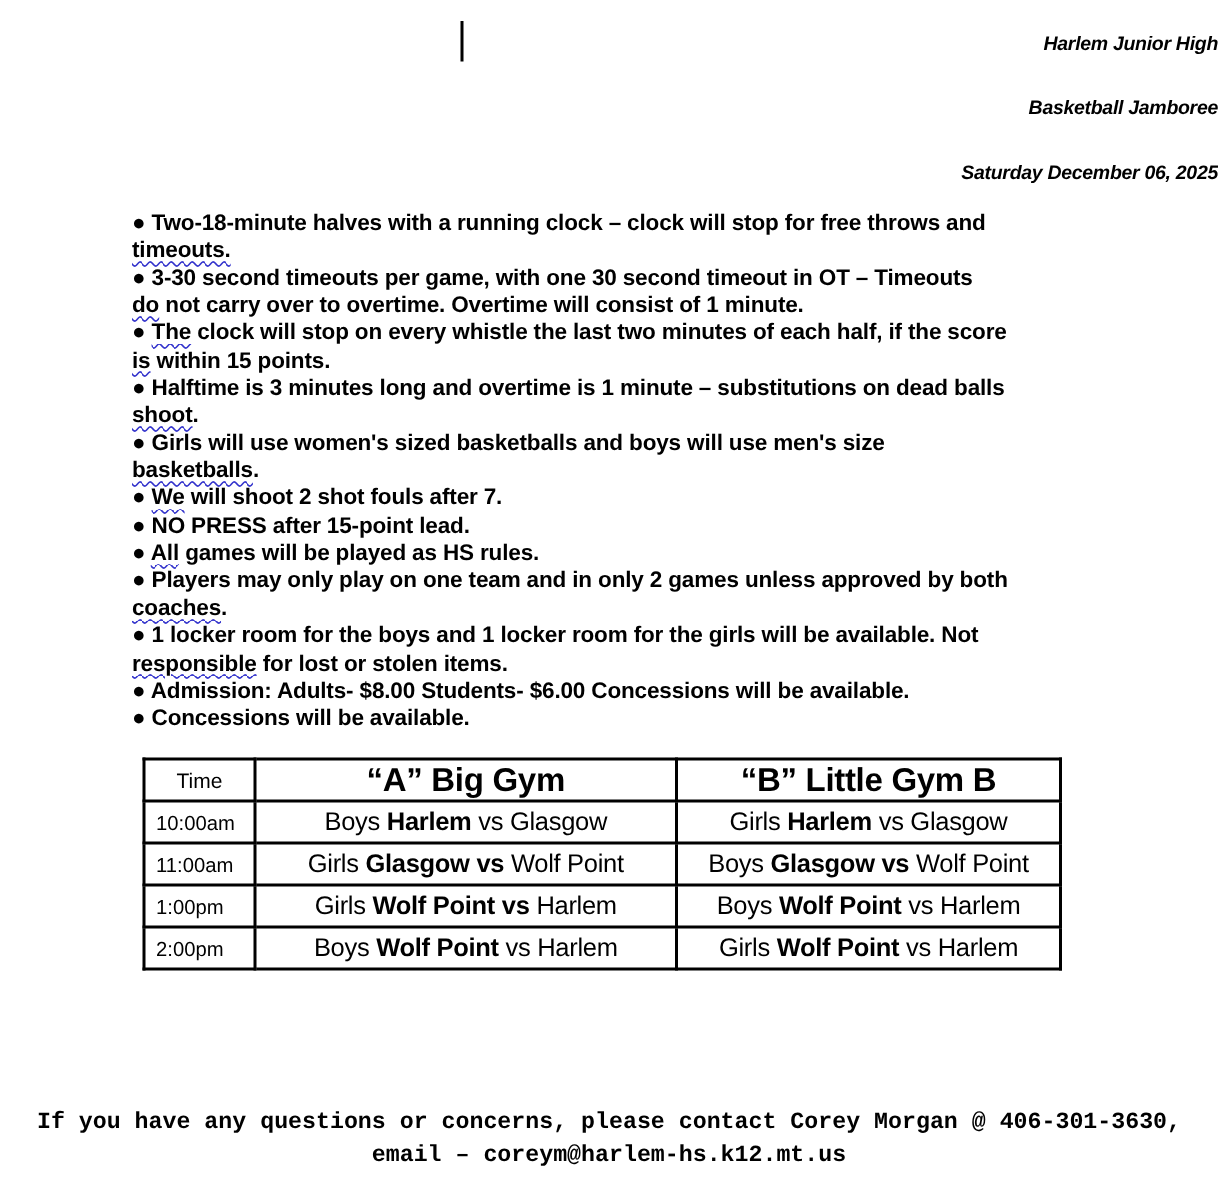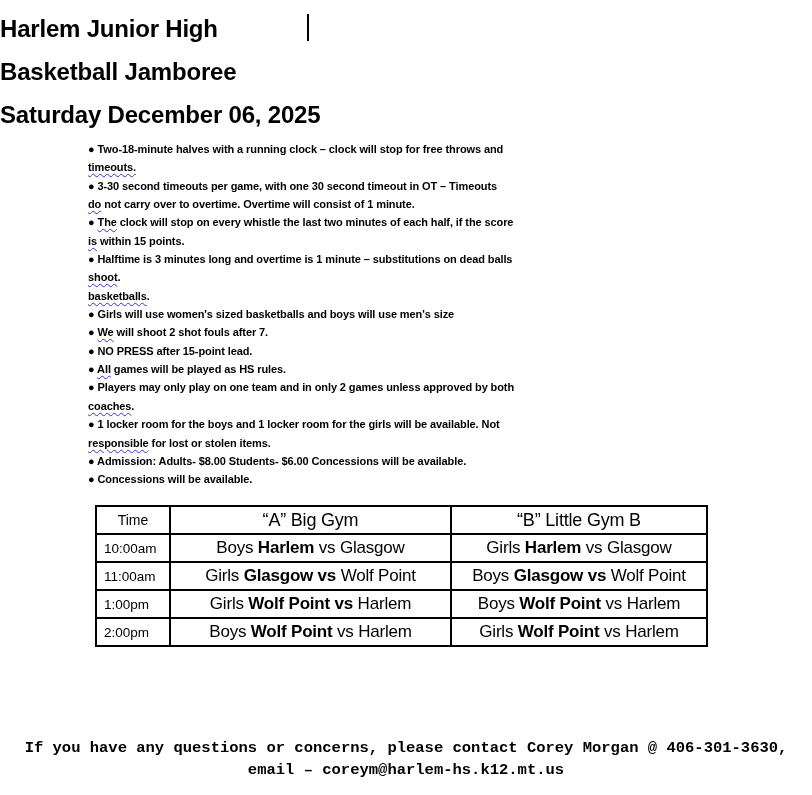--- a/index.html
+++ b/index.html
@@ -11,27 +11,28 @@
     font-family:"Liberation Sans",sans-serif;
     overflow:hidden;
   }
   .caret{
     position:absolute;left:307px;top:14px;
     width:2px;height:27px;background:#000;
   }
   .titles{position:absolute;top:15px;left:0;right:0;}
   .title-line{
     height:43px;line-height:27px;
-    text-align:left;
-    font-weight:bold;font-size:24px;
+    text-align:right;
+    font-weight:bold;font-size:13px;
     letter-spacing:-0.2px;
+    font-style:italic;
   }
   .rules{
     position:absolute;left:88px;top:140px;width:660px;
-    font-weight:bold;font-size:11px;letter-spacing:-0.1px;
+    font-weight:bold;font-size:15px;letter-spacing:-0.1px;
   }
   .rule-line{
     white-space:nowrap;
     height:18.35px;line-height:18.35px;
   }
   .sq{
     text-decoration-line:underline;
     text-decoration-style:wavy;
     text-decoration-color:#3333cc;
     text-decoration-thickness:1px;
@@ -44,21 +45,21 @@
   .schedule th,.schedule td{
     border:2px solid #000;
     padding:0;height:26px;
     font-weight:normal;
     overflow:hidden;white-space:nowrap;
   }
   .schedule col.c-time{width:74px;}
   .schedule col.c-a{width:281px;}
   .schedule col.c-b{width:256px;}
   th.time-h{font-size:14px;text-align:center;}
-  th.gym-h{font-size:18px;text-align:center;letter-spacing:-0.2px;}
+  th.gym-h{font-size:22px;text-align:center;letter-spacing:-0.2px;font-weight:bold;}
   td.time-cell{font-size:13.5px;text-align:left;padding-left:7px;}
   td.game-cell{font-size:17px;text-align:center;letter-spacing:-0.2px;}
   .b{font-weight:bold;}
   .footer{
     position:absolute;left:0;right:0;top:737px;
     text-align:center;
     font-family:Liberation Mono, monospace;
     font-weight:bold;font-size:15.5px;line-height:22px;
   }
 </style>
@@ -77,22 +78,22 @@
 
   <div class="rules">
       <div class="rule-line"><span>● Two-18-minute halves with a running clock – clock will stop for free throws and</span></div>
       <div class="rule-line"><span class="sq">timeouts.</span></div>
       <div class="rule-line"><span>● 3-30 second timeouts per game, with one 30 second timeout in OT – Timeouts</span></div>
       <div class="rule-line"><span class="sq">do</span><span> not carry over to overtime. Overtime will consist of 1 minute.</span></div>
       <div class="rule-line"><span>● </span><span class="sq">The</span><span> clock will stop on every whistle the last two minutes of each half, if the score</span></div>
       <div class="rule-line"><span class="sq">is</span><span> within 15 points.</span></div>
       <div class="rule-line"><span>● Halftime is 3 minutes long and overtime is 1 minute – substitutions on dead balls</span></div>
       <div class="rule-line"><span class="sq">shoot</span><span>.</span></div>
+      <div class="rule-line"><span>● Girls will use women's sized basketballs and boys will use men's size</span></div>
       <div class="rule-line"><span class="sq">basketballs</span><span>.</span></div>
-      <div class="rule-line"><span>● Girls will use women's sized basketballs and boys will use men's size</span></div>
       <div class="rule-line"><span>● </span><span class="sq">We</span><span> will shoot 2 shot fouls after 7.</span></div>
       <div class="rule-line"><span>● NO PRESS after 15-point lead.</span></div>
       <div class="rule-line"><span>● </span><span class="sq">All</span><span> games will be played as HS rules.</span></div>
       <div class="rule-line"><span>● Players may only play on one team and in only 2 games unless approved by both</span></div>
       <div class="rule-line"><span class="sq">coaches</span><span>.</span></div>
       <div class="rule-line"><span>● 1 locker room for the boys and 1 locker room for the girls will be available. Not</span></div>
       <div class="rule-line"><span class="sq">responsible</span><span> for lost or stolen items.</span></div>
       <div class="rule-line"><span>● Admission: Adults- $8.00 Students- $6.00 Concessions will be available.</span></div>
       <div class="rule-line"><span>● Concessions will be available.</span></div>
     </div>

